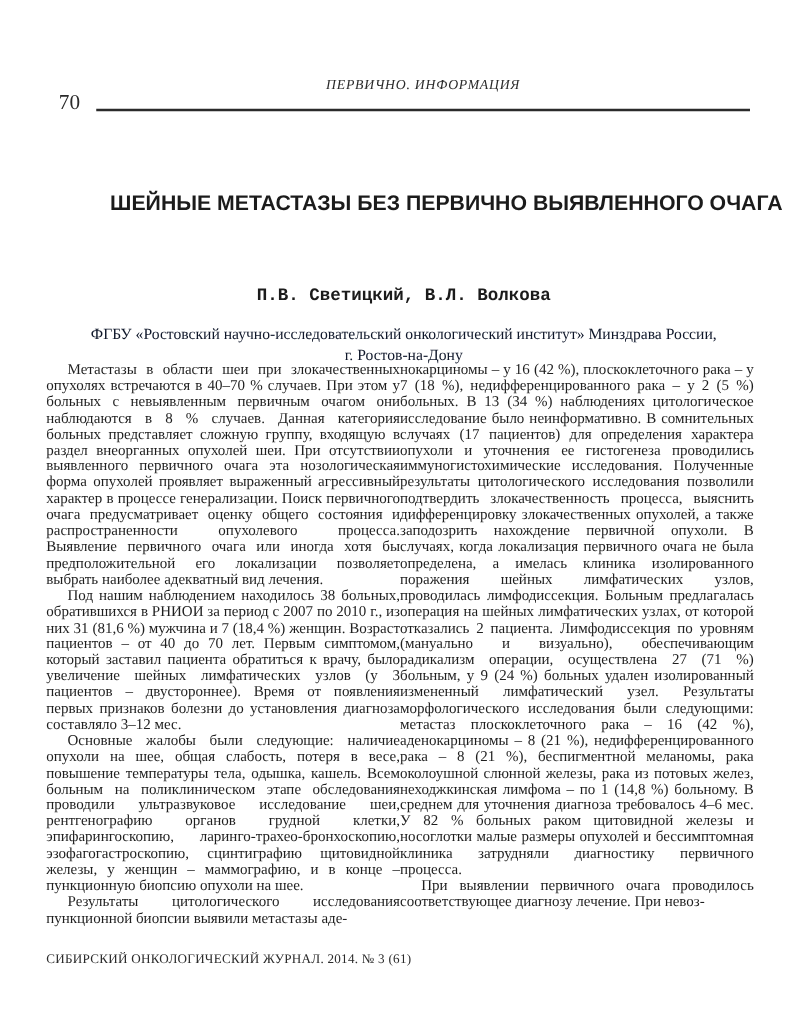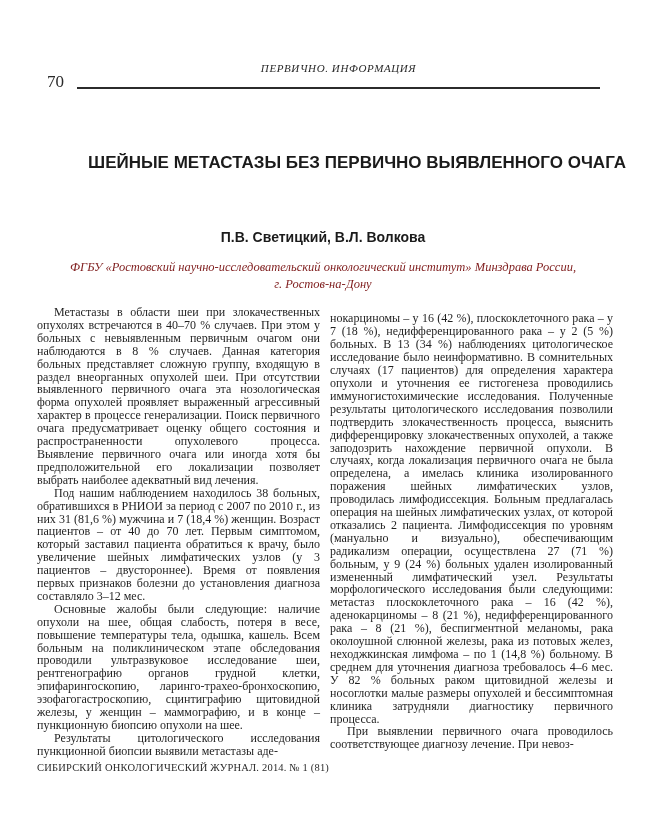--- a/index.html
+++ b/index.html
@@ -51,44 +51,41 @@
     line-height: 23px;
     color: #1b1b1b;
   }
   .title .title-line { display: block; white-space: nowrap; }
   .authors {
     position: absolute;
     top: 229px;
     left: 20px;
     width: 606px;
     text-align: center;
-    font-family: Liberation Sans, sans-serif;
+    font-family: Liberation Mono, monospace;
     font-weight: bold;
     font-size: 14px;
     color: #1b1b1b;
   }
   .affiliation {
     position: absolute;
     top: 259px;
     left: 20px;
     width: 606px;
     text-align: center;
-    font-style: italic;
     font-size: 12.5px;
     line-height: 17px;
-    color: #7f1d1d;
+    color: #0f172a;
   }
   .columns {
     position: absolute;
-    top: 306px;
+    top: 289px;
     left: 37px;
     width: 576px;
     display: flex;
-    gap: 10px;
-    align-items: center;
   }
   .col { width: 283px; }
   .col p {
     margin: 0;
     text-align: justify;
     font-size: 12px;
     line-height: 12.9px;
     color: #1f1f1f;
   }
   .col p.indent { text-indent: 17px; }
@@ -128,15 +125,15 @@
       <p class="indent">Под нашим наблюдением находилось 38 больных, обратившихся в РНИОИ за период с 2007 по 2010 г., из них 31 (81,6 %) мужчина и 7 (18,4 %) женщин. Возраст пациентов – от 40 до 70 лет. Первым симптомом, который заставил пациента обратиться к врачу, было увеличение шейных лимфатических узлов (у 3 пациентов – двустороннее). Время от появления первых признаков болезни до установления диагноза составляло 3–12 мес.</p>
       <p class="indent">Основные жалобы были следующие: наличие опухоли на шее, общая слабость, потеря в весе, повышение температуры тела, одышка, кашель. Всем больным на поликлиническом этапе обследования проводили ультразвуковое исследование шеи, рентгенографию органов грудной клетки, эпифарингоскопию, ларинго-трахео-бронхоскопию, эзофагогастроскопию, сцинтиграфию щитовидной железы, у женщин – маммографию, и в конце – пункционную биопсию опухоли на шее.</p>
       <p class="indent">Результаты цитологического исследования пункционной биопсии выявили метастазы аде-</p>
     </div>
     <div class="col">
       <p>нокарциномы – у 16 (42 %), плоскоклеточного рака – у 7 (18 %), недифференцированного рака – у 2 (5 %) больных. В 13 (34 %) наблюдениях цитологическое исследование было неинформативно. В сомнительных случаях (17 пациентов) для определения характера опухоли и уточнения ее гистогенеза проводились иммуногистохимические исследования. Полученные результаты цитологического исследования позволили подтвердить злокачественность процесса, выяснить дифференцировку злокачественных опухолей, а также заподозрить нахождение первичной опухоли. В случаях, когда локализация первичного очага не была определена, а имелась клиника изолированного поражения шейных лимфатических узлов, проводилась лимфодиссекция. Больным предлагалась операция на шейных лимфатических узлах, от которой отказались 2 пациента. Лимфодиссекция по уровням (мануально и визуально), обеспечивающим радикализм операции, осуществлена 27 (71 %) больным, у 9 (24 %) больных удален изолированный измененный лимфатический узел. Результаты морфологического исследования были следующими: метастаз плоскоклеточного рака – 16 (42 %), аденокарциномы – 8 (21 %), недифференцированного рака – 8 (21 %), беспигментной меланомы, рака околоушной слюнной железы, рака из потовых желез, неходжкинская лимфома – по 1 (14,8 %) больному. В среднем для уточнения диагноза требовалось 4–6 мес. У 82 % больных раком щитовидной железы и носоглотки малые размеры опухолей и бессимптомная клиника затрудняли диагностику первичного процесса.</p>
       <p class="indent">При выявлении первичного очага проводилось соответствующее диагнозу лечение. При невоз-</p>
     </div>
   </div>
 
-  <div class="footer">СИБИРСКИЙ ОНКОЛОГИЧЕСКИЙ ЖУРНАЛ. 2014. № 1 (81)</div>
+  <div class="footer">СИБИРСКИЙ ОНКОЛОГИЧЕСКИЙ ЖУРНАЛ. 2014. № 3 (61)</div>
 
 </div>
 
 </body></html>

